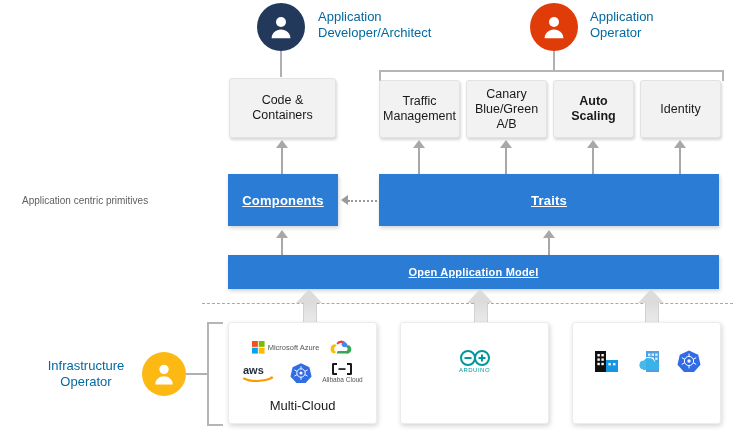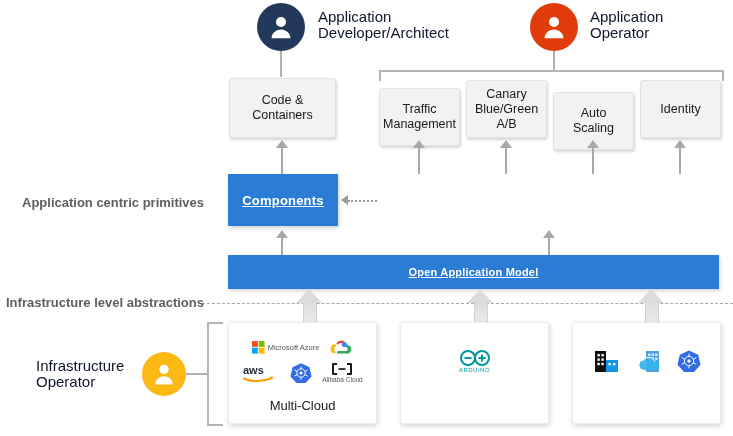--- a/index.html
+++ b/index.html
@@ -3,39 +3,39 @@
 <meta charset="utf-8">
 <style>
   html,body{margin:0;padding:0;background:#ffffff;}
   body{width:733px;height:436px;position:relative;overflow:hidden;
        font-family:"Liberation Sans",sans-serif;color:#1a1a1a;}
   .stage{position:absolute;inset:0;}
 
   
   .avatar{position:absolute;border-radius:50%;display:flex;align-items:center;justify-content:center;}
   .avatar svg{display:block;}
-  .persona-label{position:absolute;font-size:15px;line-height:16px;color:#0f172a;white-space:pre-line;}
+  .persona-label{position:absolute;font-size:13px;line-height:16px;color:#0369a1;white-space:pre-line;}
 
   
   .vline{position:absolute;background:#b0b0b0;width:2px;}
   .hline{position:absolute;background:#b0b0b0;height:2px;}
 
   
   .card{position:absolute;background:#f2f2f2;border:1px solid #e2e2e2;border-radius:3px;
         display:flex;align-items:center;justify-content:center;text-align:center;
         font-size:12.5px;line-height:15px;color:#1a1a1a;white-space:pre-line;
         box-shadow:1px 2px 3px rgba(0,0,0,.16);}
 
   
   .bluebar{position:absolute;background:#2b7cd4;display:flex;align-items:center;justify-content:center;
            color:#ffffff;font-weight:bold;font-size:13px;letter-spacing:.2px;
            box-shadow:1px 2px 4px rgba(0,0,0,.18);text-decoration:underline;}
 
   
-  .seclabel{position:absolute;font-size:13px;color:#5f5f5f;white-space:nowrap;font-weight:bold;}
+  .seclabel{position:absolute;font-size:10px;color:#5f5f5f;white-space:nowrap;}
 
   
   .thinarrow{position:absolute;width:12px;}
   .thinarrow .shaft{position:absolute;left:5px;top:6px;bottom:0;width:2px;background:#a8a8a8;}
   .thinarrow .head{position:absolute;left:0;top:0;width:0;height:0;
                    border-left:6px solid transparent;border-right:6px solid transparent;
                    border-bottom:8px solid #a8a8a8;}
 
   
   .blockarrow{position:absolute;width:26px;height:38px;}
@@ -91,37 +91,37 @@
   </div>
   <div class="persona-label" style="left:590px;top:9px;width:130px;">Application
 Operator</div>
 
   <div class="avatar" style="left:142px;top:352px;width:44px;height:44px;background:#fcb813;">
     <svg width="28" height="28" viewBox="0 0 24 24" aria-hidden="true">
       <circle cx="12" cy="8" r="4" fill="#ffffff"></circle>
       <path d="M4.5 21c0-4.2 3.4-7 7.5-7s7.5 2.8 7.5 7z" fill="#ffffff"></path>
     </svg>
   </div>
-  <div class="persona-label" style="left:36px;top:358px;width:100px;text-align:left;">Infrastructure
+  <div class="persona-label" style="left:36px;top:358px;width:100px;text-align:center;">Infrastructure
 Operator</div>
 
   <div class="vline" style="left:280px;top:51px;height:26px;"></div>
   <div class="vline" style="left:553px;top:51px;height:20px;"></div>
 
   <div class="bracket-top" style="left:379px;top:70px;width:341px;height:9px;"></div>
 
   <div class="card" style="left:229px;top:78px;width:105px;height:58px;">Code &amp;
 Containers</div>
 
-  <div class="card" style="left:379px;top:88px;width:79px;height:56px;">Traffic
+  <div class="card" style="left:379px;top:80px;width:79px;height:56px;">Traffic
 Management</div>
   <div class="card" style="left:466px;top:80px;width:79px;height:56px;">Canary
 Blue/Green
 A/B</div>
-  <div class="card" style="left:553px;top:92px;width:79px;height:56px;">Auto
+  <div class="card" style="left:553px;top:80px;width:79px;height:56px;font-weight:bold;">Auto
 Scaling</div>
   <div class="card" style="left:640px;top:80px;width:79px;height:56px;">Identity</div>
 
   <div class="thinarrow" style="left:276px;top:140px;height:34px;">
       <div class="head"></div>
       <div class="shaft"></div>
     </div>
   <div class="thinarrow" style="left:413px;top:140px;height:34px;">
       <div class="head"></div>
       <div class="shaft"></div>
@@ -136,37 +136,37 @@
     </div>
   <div class="thinarrow" style="left:674px;top:140px;height:34px;">
       <div class="head"></div>
       <div class="shaft"></div>
     </div>
 
   <div class="seclabel" style="left:22px;top:195px;">Application centric primitives</div>
 
   <div class="bluebar" style="left:228px;top:174px;width:110px;height:52px;">Components</div>
 
+  <div class="bluebar" style="left:379px;top:174px;width:340px;height:52px;">Traits</div>
 
   <div class="dotline" style="left:348px;top:200px;width:29px;"></div>
   <div class="dothead" style="left:341px;top:195px;"></div>
 
   <div class="thinarrow" style="left:276px;top:230px;height:27px;">
       <div class="head"></div>
       <div class="shaft"></div>
     </div>
   <div class="thinarrow" style="left:543px;top:230px;height:27px;">
       <div class="head"></div>
       <div class="shaft"></div>
     </div>
 
   <div class="bluebar" style="left:228px;top:255px;width:491px;height:34px;font-size:11px;">Open Application Model</div>
 
   <div class="dashsep" style="left:202px;top:303px;width:531px;"></div>
-  <div class="seclabel" style="left:6px;top:295px;">Infrastructure level abstractions</div>
 
   <div class="blockarrow" style="left:296px;top:289px;">
       <div class="bhead"></div>
       <div class="bshaft"></div>
     </div>
   <div class="blockarrow" style="left:467px;top:289px;">
       <div class="bhead"></div>
       <div class="bshaft"></div>
     </div>
   <div class="blockarrow" style="left:638px;top:289px;">

